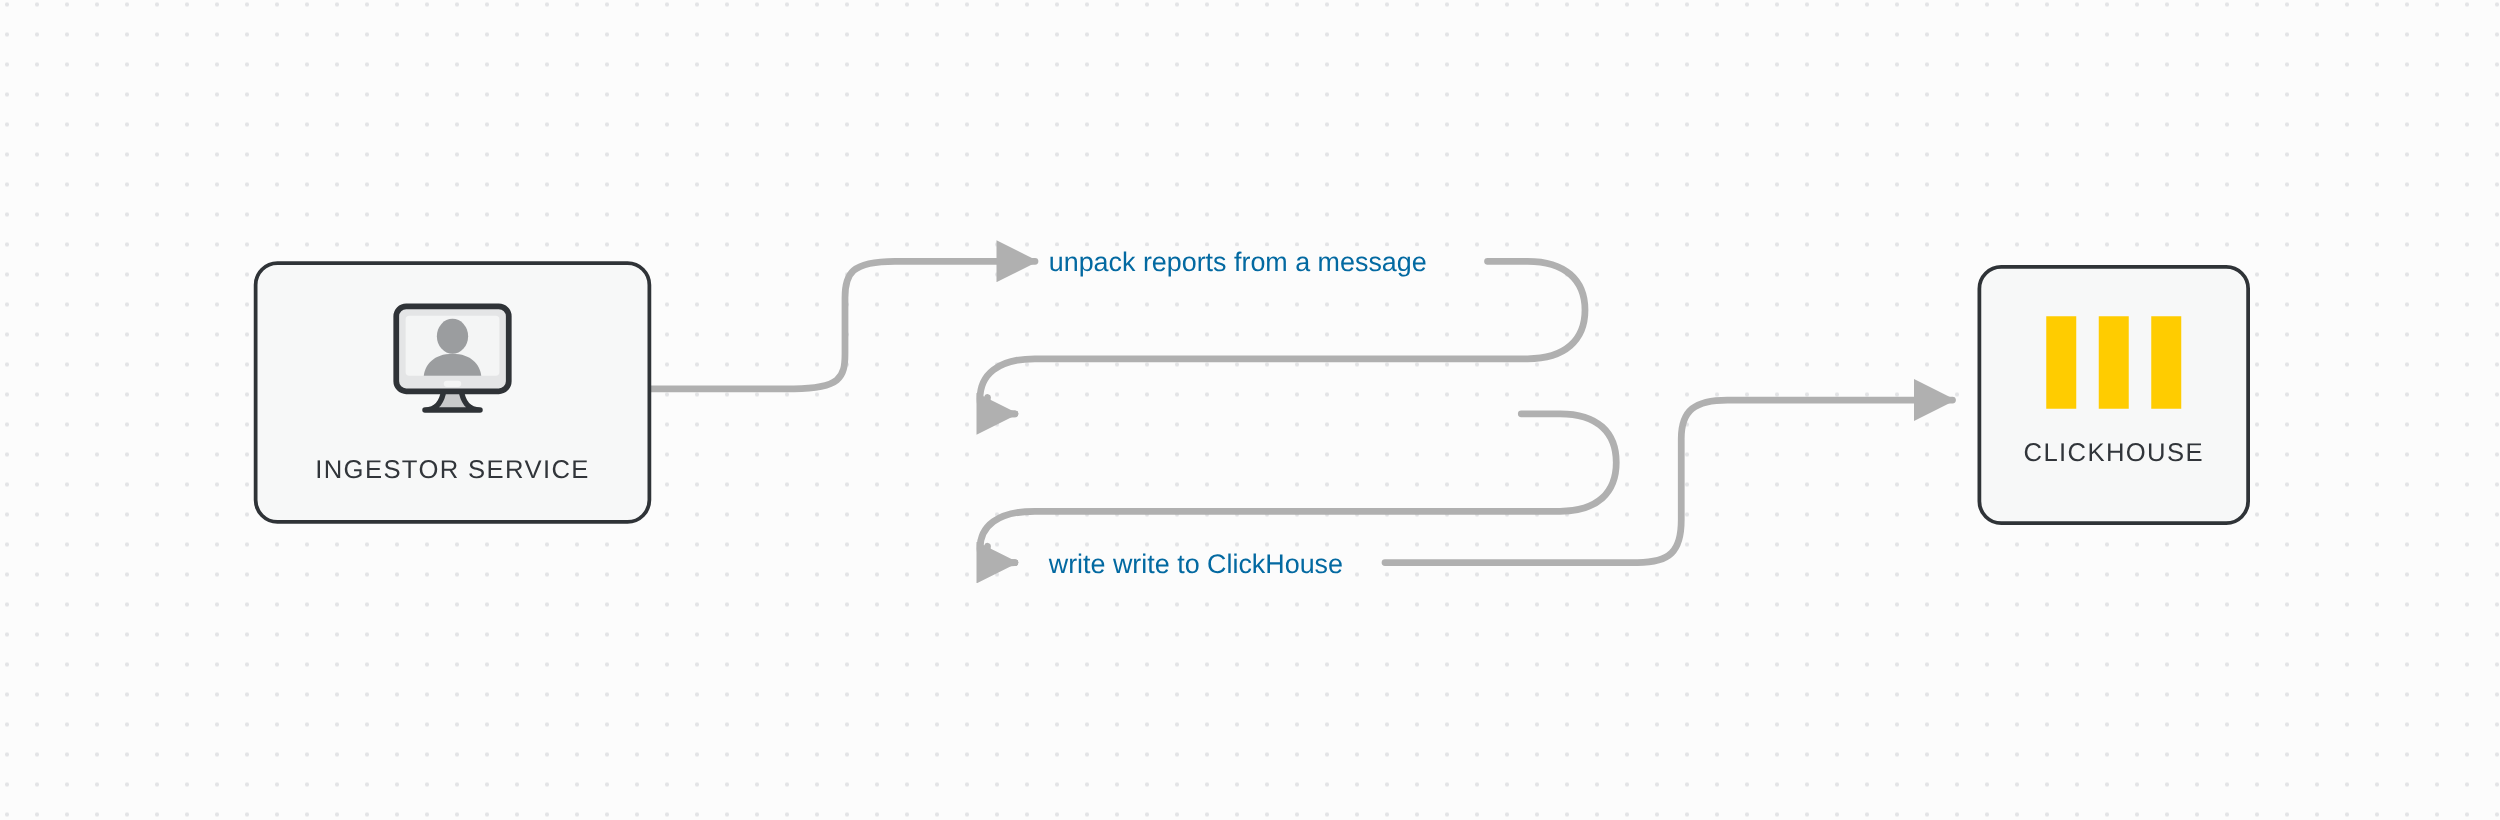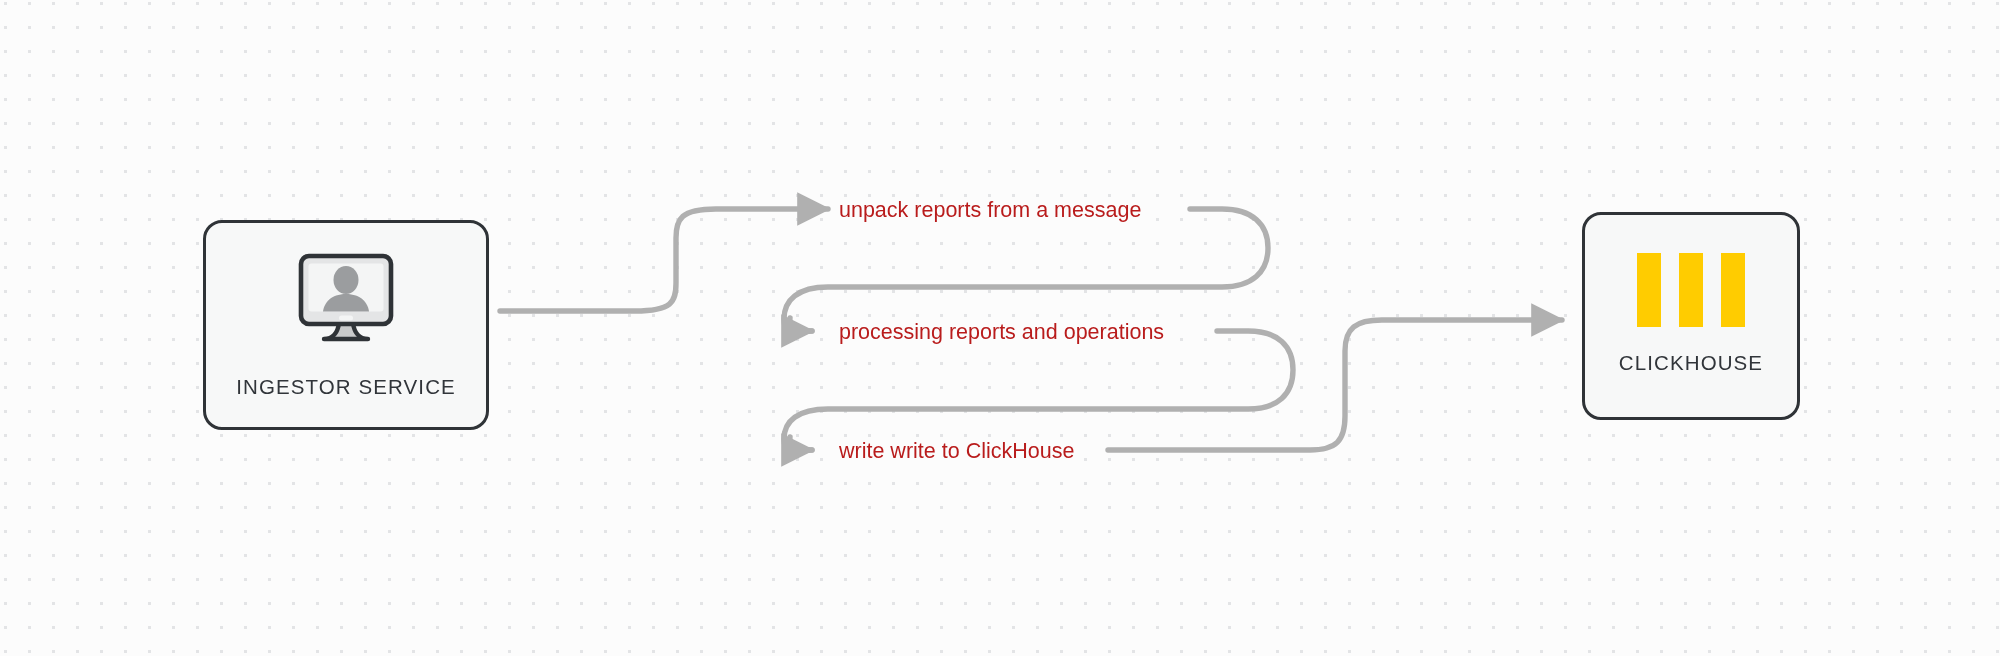--- a/index.html
+++ b/index.html
@@ -36,34 +36,34 @@
     position:absolute;
     left:0;right:0;
     text-align:center;
     color:#31353a;
     font-size:20.5px;
     letter-spacing:1.1px;
     white-space:nowrap;
   }
 
   
-  #node-ingestor{left:203px;top:220px;width:286px;height:210px;text-decoration:underline;}
+  #node-ingestor{left:203px;top:209px;width:318px;height:210px;text-decoration:underline;}
   #node-ingestor .node-label{top:152px;}
   .monitor{position:absolute;left:50%;top:30px;transform:translateX(-50%);width:108px;height:92px;}
 
   
   #node-clickhouse{left:1582px;top:212px;width:218px;height:208px;}
   #node-clickhouse .node-label{top:124px;margin-top:12px;}
   .ch-logo{position:absolute;left:50%;top:38px;transform:translateX(-50%);
     display:flex;gap:18px;align-items:flex-end;}
   .ch-bar{width:24px;height:74px;background:#ffcc00;}
 
   .edge-label{
     position:absolute;
-    color:#b91c1c;
+    color:#0369a1;
     font-size:21.5px;
     white-space:nowrap;
     line-height:1;
     background:#fcfcfc;
     padding:3px 7px;
   }
   #edge-label-1{left:832px;top:197px;}
   #edge-label-2{left:832px;top:319px;}
   #edge-label-3{left:832px;top:438px;}
 </style>
@@ -135,16 +135,15 @@
   <div class="node" id="node-clickhouse">
     <div class="ch-logo">
       <div class="ch-bar"></div>
       <div class="ch-bar"></div>
       <div class="ch-bar"></div>
     </div>
     <div class="node-label">CLICKHOUSE</div>
   </div>
 
   <div class="edge-label" id="edge-label-1">unpack reports from a message</div>
-  <div class="edge-label" id="edge-label-2">processing reports and operations</div>
   <div class="edge-label" id="edge-label-3">write write to ClickHouse</div>
 
 </div>
 
 </body></html>

